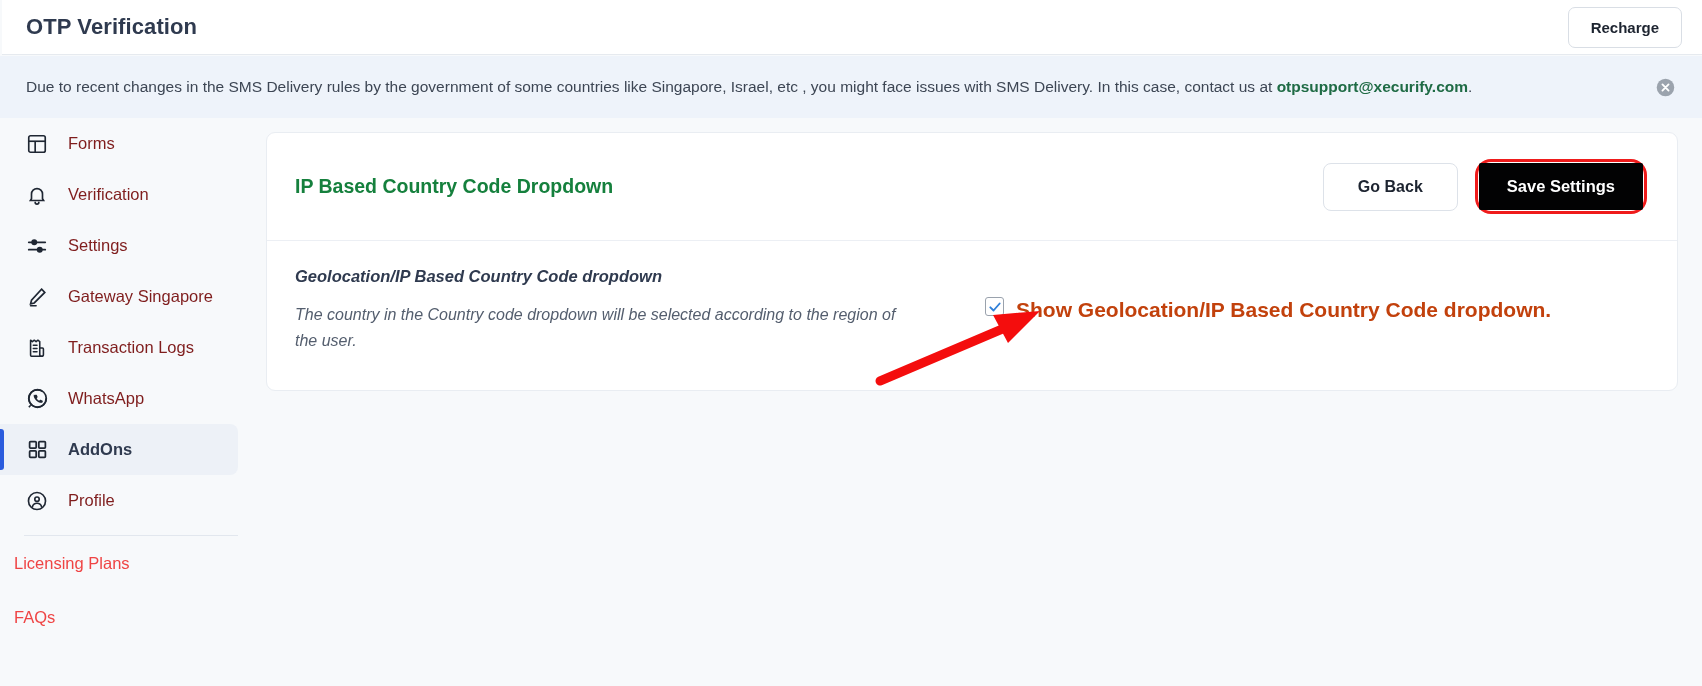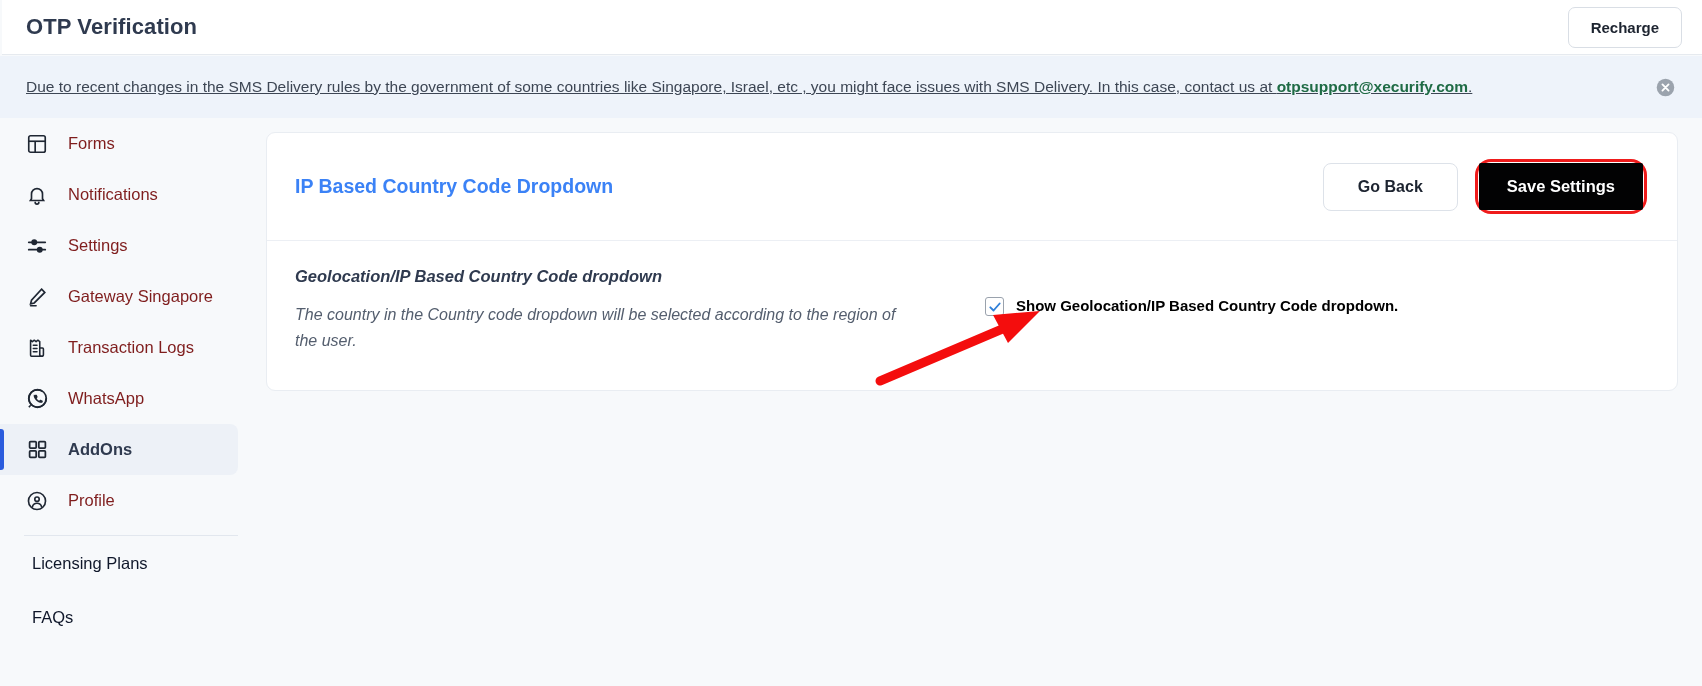--- a/index.html
+++ b/index.html
@@ -50,21 +50,21 @@
   }
 
   
   .banner {
     position: absolute; top: 56px; left: 0; width: 1702px; height: 62px;
     background: #eef3fa;
     display: flex; align-items: center;
   }
   .banner-text {
     margin-left: 26px;
-    font-size: 15.5px; color: #3d4654; line-height: 1.3; text-decoration: underline;
+    font-size: 15.5px; color: #3d4654; line-height: 1.3;
   }
   .banner-text .mail { color: #1f6b45; font-weight: bold; }
   .banner-close {
     margin-left: auto; margin-right: 26px;
     width: 21px; height: 21px; cursor: pointer;
     flex: none;
   }
 
   
   .sidebar {
@@ -91,41 +91,41 @@
   .nav-item.active::before {
     content: ""; position: absolute; left: 0; top: 5px; bottom: 5px;
     width: 4px; background: #2b5cdd; border-radius: 0 3px 3px 0;
   }
   .nav-item.active .lbl { color: #2f3a4f; font-weight: bold; }
   .nav-divider {
     height: 1px; background: #e2e7ee; margin: 9px 20px 0 24px;
   }
   .nav-plain {
     display: flex; align-items: center;
-    height: 54px; padding-left: 32px;
-    font-size: 16.5px; color: #0f172a; font-weight: 500;
+    height: 54px; padding-left: 14px;
+    font-size: 16.5px; color: #ef4444; font-weight: 500;
     cursor: pointer;
   }
 
   
   .content { position: absolute; top: 118px; left: 258px; width: 1444px; height: 568px; }
   .card {
     position: absolute; top: 14px; left: 8px; width: 1412px;
     background: #ffffff;
     border: 1px solid #e9edf2;
     border-radius: 9px;
   }
   .card-head {
     display: flex; align-items: center;
     padding: 26px 30px 26px 28px;
     border-bottom: 1px solid #eceff4;
     min-height: 98px;
   }
   .card-title {
-    font-size: 19.5px; color: #3b82f6; font-weight: bold; text-align: right;
+    font-size: 19.5px; color: #15803d; font-weight: bold; text-align: right;
   }
   .card-actions { margin-left: auto; display: flex; align-items: center; gap: 17px; }
   .btn-goback {
     border: 1px solid #dde2e9; background: #fff;
     border-radius: 8px;
     padding: 14px 34px;
     font-size: 16px; font-weight: bold; color: #1d2430;
     cursor: pointer;
   }
   .btn-save-wrap {
@@ -158,21 +158,21 @@
     margin-left: 50px; margin-top: 30px;
   }
   .chk {
     width: 19px; height: 19px; flex: none;
     border: 1px solid #9aa2ad; border-radius: 3px;
     background: #fff;
     display: flex; align-items: center; justify-content: center;
     cursor: pointer;
   }
   .chk-label {
-    font-size: 15px; font-weight: bold; color: #000000;
+    font-size: 21px; font-weight: bold; color: #c2410c;
     line-height: 1.2;
   }
 
   
   .arrow-overlay {
     position: absolute; top: 0; left: 0; width: 1702px; height: 686px;
     pointer-events: none;
   }
 </style>
 </head>
@@ -215,21 +215,21 @@
       <span class="lbl">Forms</span>
     </div>
 
     <div class="nav-item">
       <span class="ico">
         <svg width="22" height="22" viewBox="0 0 24 24" fill="none" stroke="#1f2733" stroke-width="1.8" stroke-linecap="round">
           <path d="M18 16v-5a6 6 0 1 0-12 0v5l-1.2 2h14.4z"></path>
           <path d="M10 20a2 2 0 0 0 4 0"></path>
         </svg>
       </span>
-      <span class="lbl">Notifications</span>
+      <span class="lbl">Verification</span>
     </div>
 
     <div class="nav-item">
       <span class="ico">
         <svg width="22" height="22" viewBox="0 0 24 24" fill="none" stroke="#1f2733" stroke-width="1.9" stroke-linecap="round">
           <line x1="3" y1="8" x2="21" y2="8"></line>
           <line x1="3" y1="16" x2="21" y2="16"></line>
           <circle cx="9" cy="8" r="2.3" fill="#1f2733"></circle>
           <circle cx="15" cy="16" r="2.3" fill="#1f2733"></circle>
         </svg>

